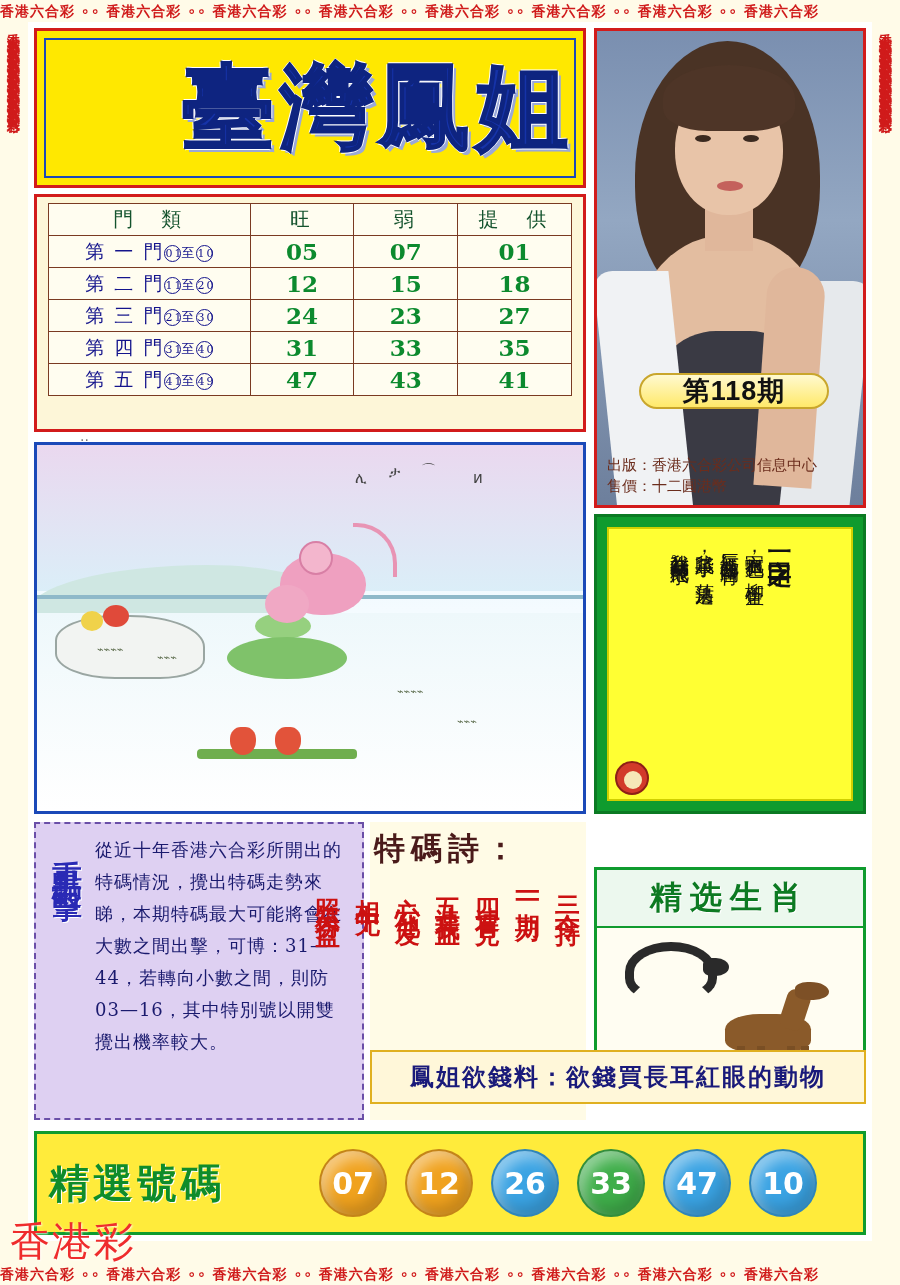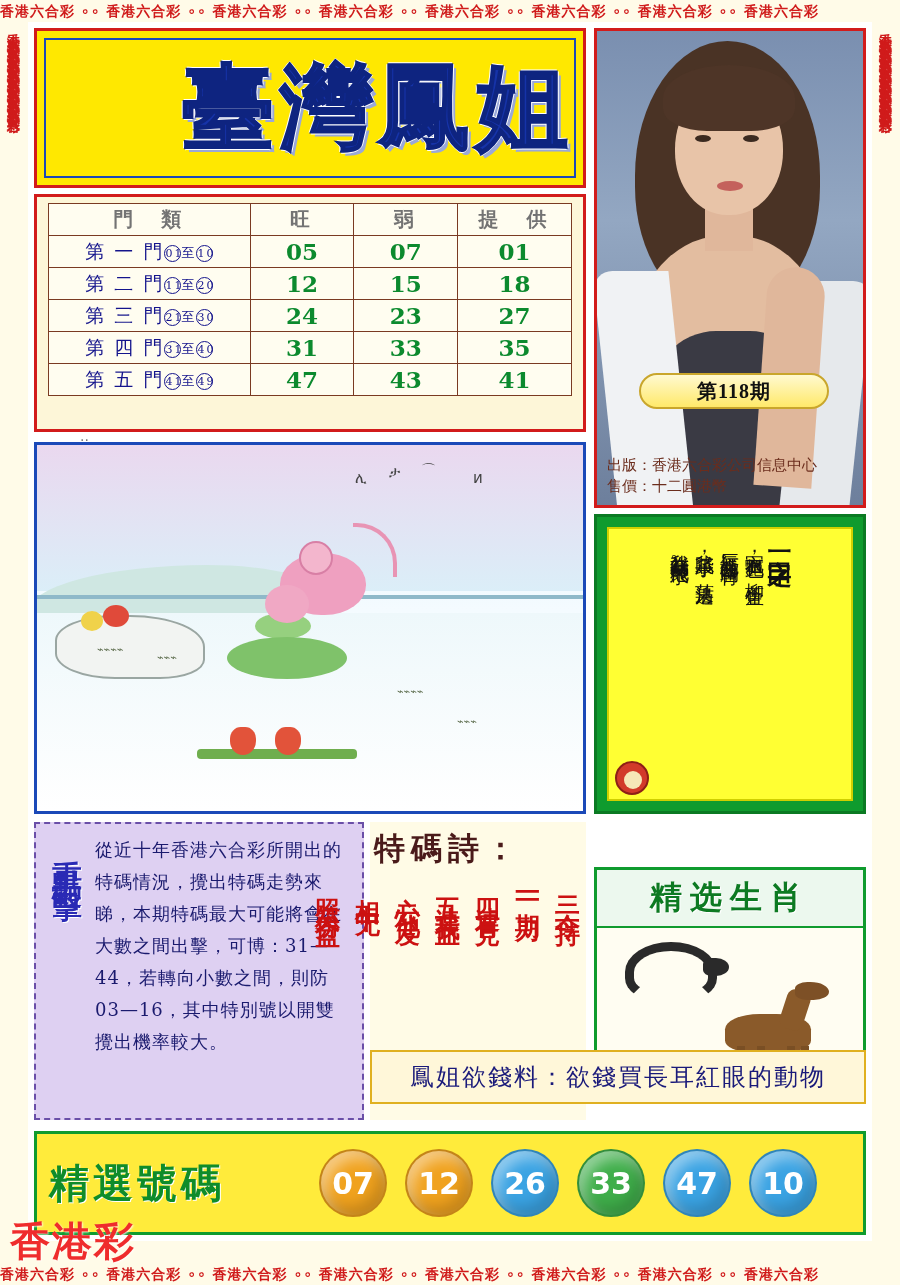--- a/index.html
+++ b/index.html
@@ -128,22 +128,22 @@
     background:#e0b79b; border-radius: 30px 30px 0 0; transform: rotate(4deg);
   }
 
   .issue-badge {
     position: absolute; left: 42px; bottom: 96px;
     width: 190px; height: 36px;
     background: linear-gradient(180deg,#fff9d0,#ffe96a);
     border: 2px solid #c9a62c;
     border-radius: 18px;
     display: flex; align-items: center; justify-content: center;
-    font-family: Liberation Serif, serif;
-    font-size: 20px; font-weight: bold; color: #111;
+    font-family: Liberation Sans, sans-serif;
+    font-size: 27px; font-weight: bold; color: #111;
     letter-spacing: 1px;
   }
   .photo-credits {
     position: absolute; left: 10px; bottom: 8px; right: 8px;
     color: #6b2d1d; font-size: 15px; line-height: 21px;
     font-family: "DejaVu Serif", serif;
   }
 
   
   .table-box {
@@ -166,21 +166,21 @@
     border-collapse: collapse;
     background: #fffdf0;
   }
   table.analysis th, table.analysis td {
     border: 1px solid #7a3a22;
     height: 32px;
     text-align: center;
     font-family: "DejaVu Serif", serif;
   }
   table.analysis th {
-    font-size: 20px; color: #737373; font-weight: bold; letter-spacing: 4px;
+    font-size: 20px; color: #14532d; font-weight: normal; letter-spacing: 4px;
   }
   td.cat {
     font-size: 19px; color: #14148c; letter-spacing: 2px; white-space: nowrap;
   }
   td.num { font-size: 23px; color: #0c8a2e; font-weight: bold; }
   .rng { font-size: 13px; color: #14148c; vertical-align: middle; }
   .circ {
     display: inline-block;
     border: 1px solid #14148c; border-radius: 50%;
     width: 17px; height: 17px; line-height: 15px;
@@ -395,21 +395,21 @@
   .z-leg.d { left: 204px; top: 118px; }
 
   
   .money-bar {
     position: absolute; left: 342px; top: 1028px;
     width: 496px; height: 54px;
     background: #fff7d9;
     border: 2px solid #e0b020;
     display: flex; align-items: center; justify-content: center;
     font-family: "DejaVu Serif", serif;
-    font-size: 24px; font-weight: normal; color: #1a1a7a;
+    font-size: 24px; font-weight: bold; color: #1a1a7a;
     letter-spacing: 2px;
   }
 
   
   .numbar {
     position: absolute; left: 6px; bottom: 6px;
     width: 832px; height: 104px;
     background: #ffeb3b;
     border: 3px solid #0f9b2e;
     display: flex; align-items: center;
@@ -429,21 +429,21 @@
     font-family: "DejaVu Sans", sans-serif;
     font-size: 30px; font-weight: bold; color: #fff;
     border: 2px solid rgba(0,0,0,.18);
     box-shadow: inset -6px -8px 14px rgba(0,0,0,.18), inset 6px 8px 14px rgba(255,255,255,.45);
   }
 
   
   .wm1 {
     position: absolute; left: 10px; bottom: 16px;
     font-family: "DejaVu Serif", serif;
-    font-size: 40px; font-weight: bold; color: #ef2c2c;
+    font-size: 40px; font-weight: normal; color: #ef2c2c;
     letter-spacing: 2px; z-index: 50;
     text-shadow: 1px 1px 2px rgba(255,255,255,.8);
   }
   .wm2 {
     position: absolute; left: 268px; bottom: 10px;
     font-family: "DejaVu Sans", sans-serif;
     font-size: 50px; font-weight: bold; color: #ef2c2c;
     letter-spacing: 2px; z-index: 50;
     text-shadow: 1px 1px 2px rgba(255,255,255,.8);
   }

